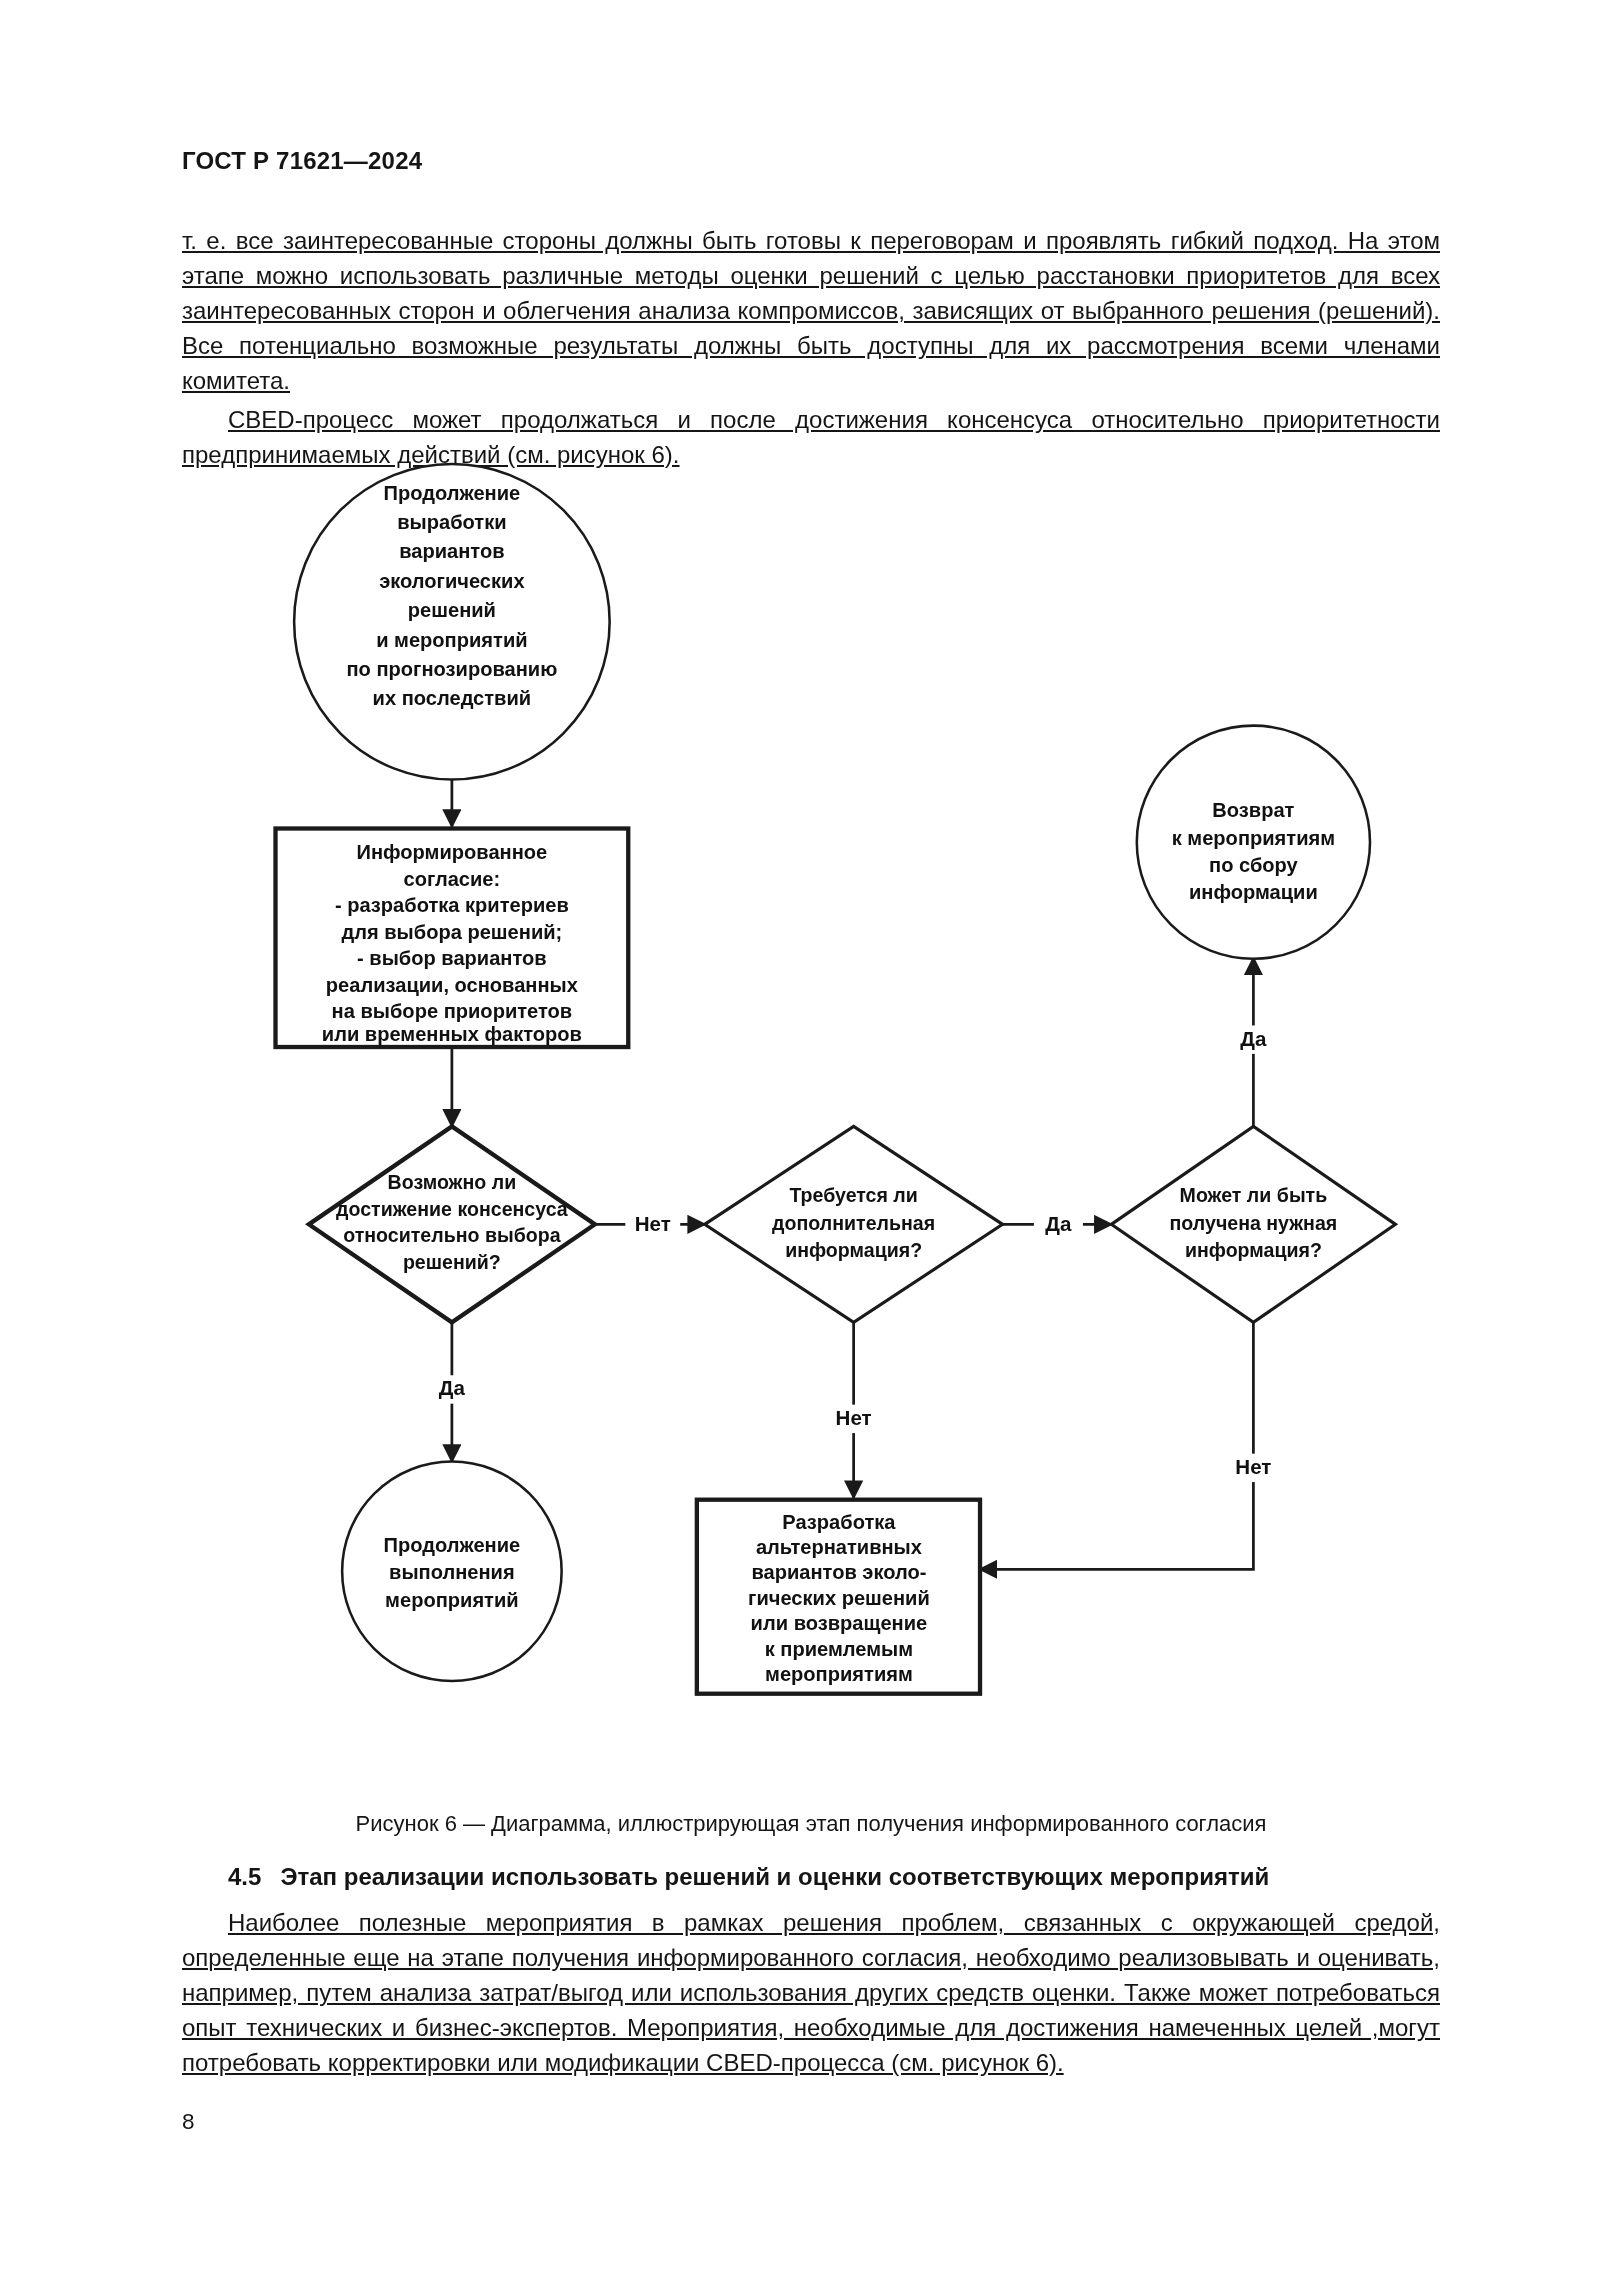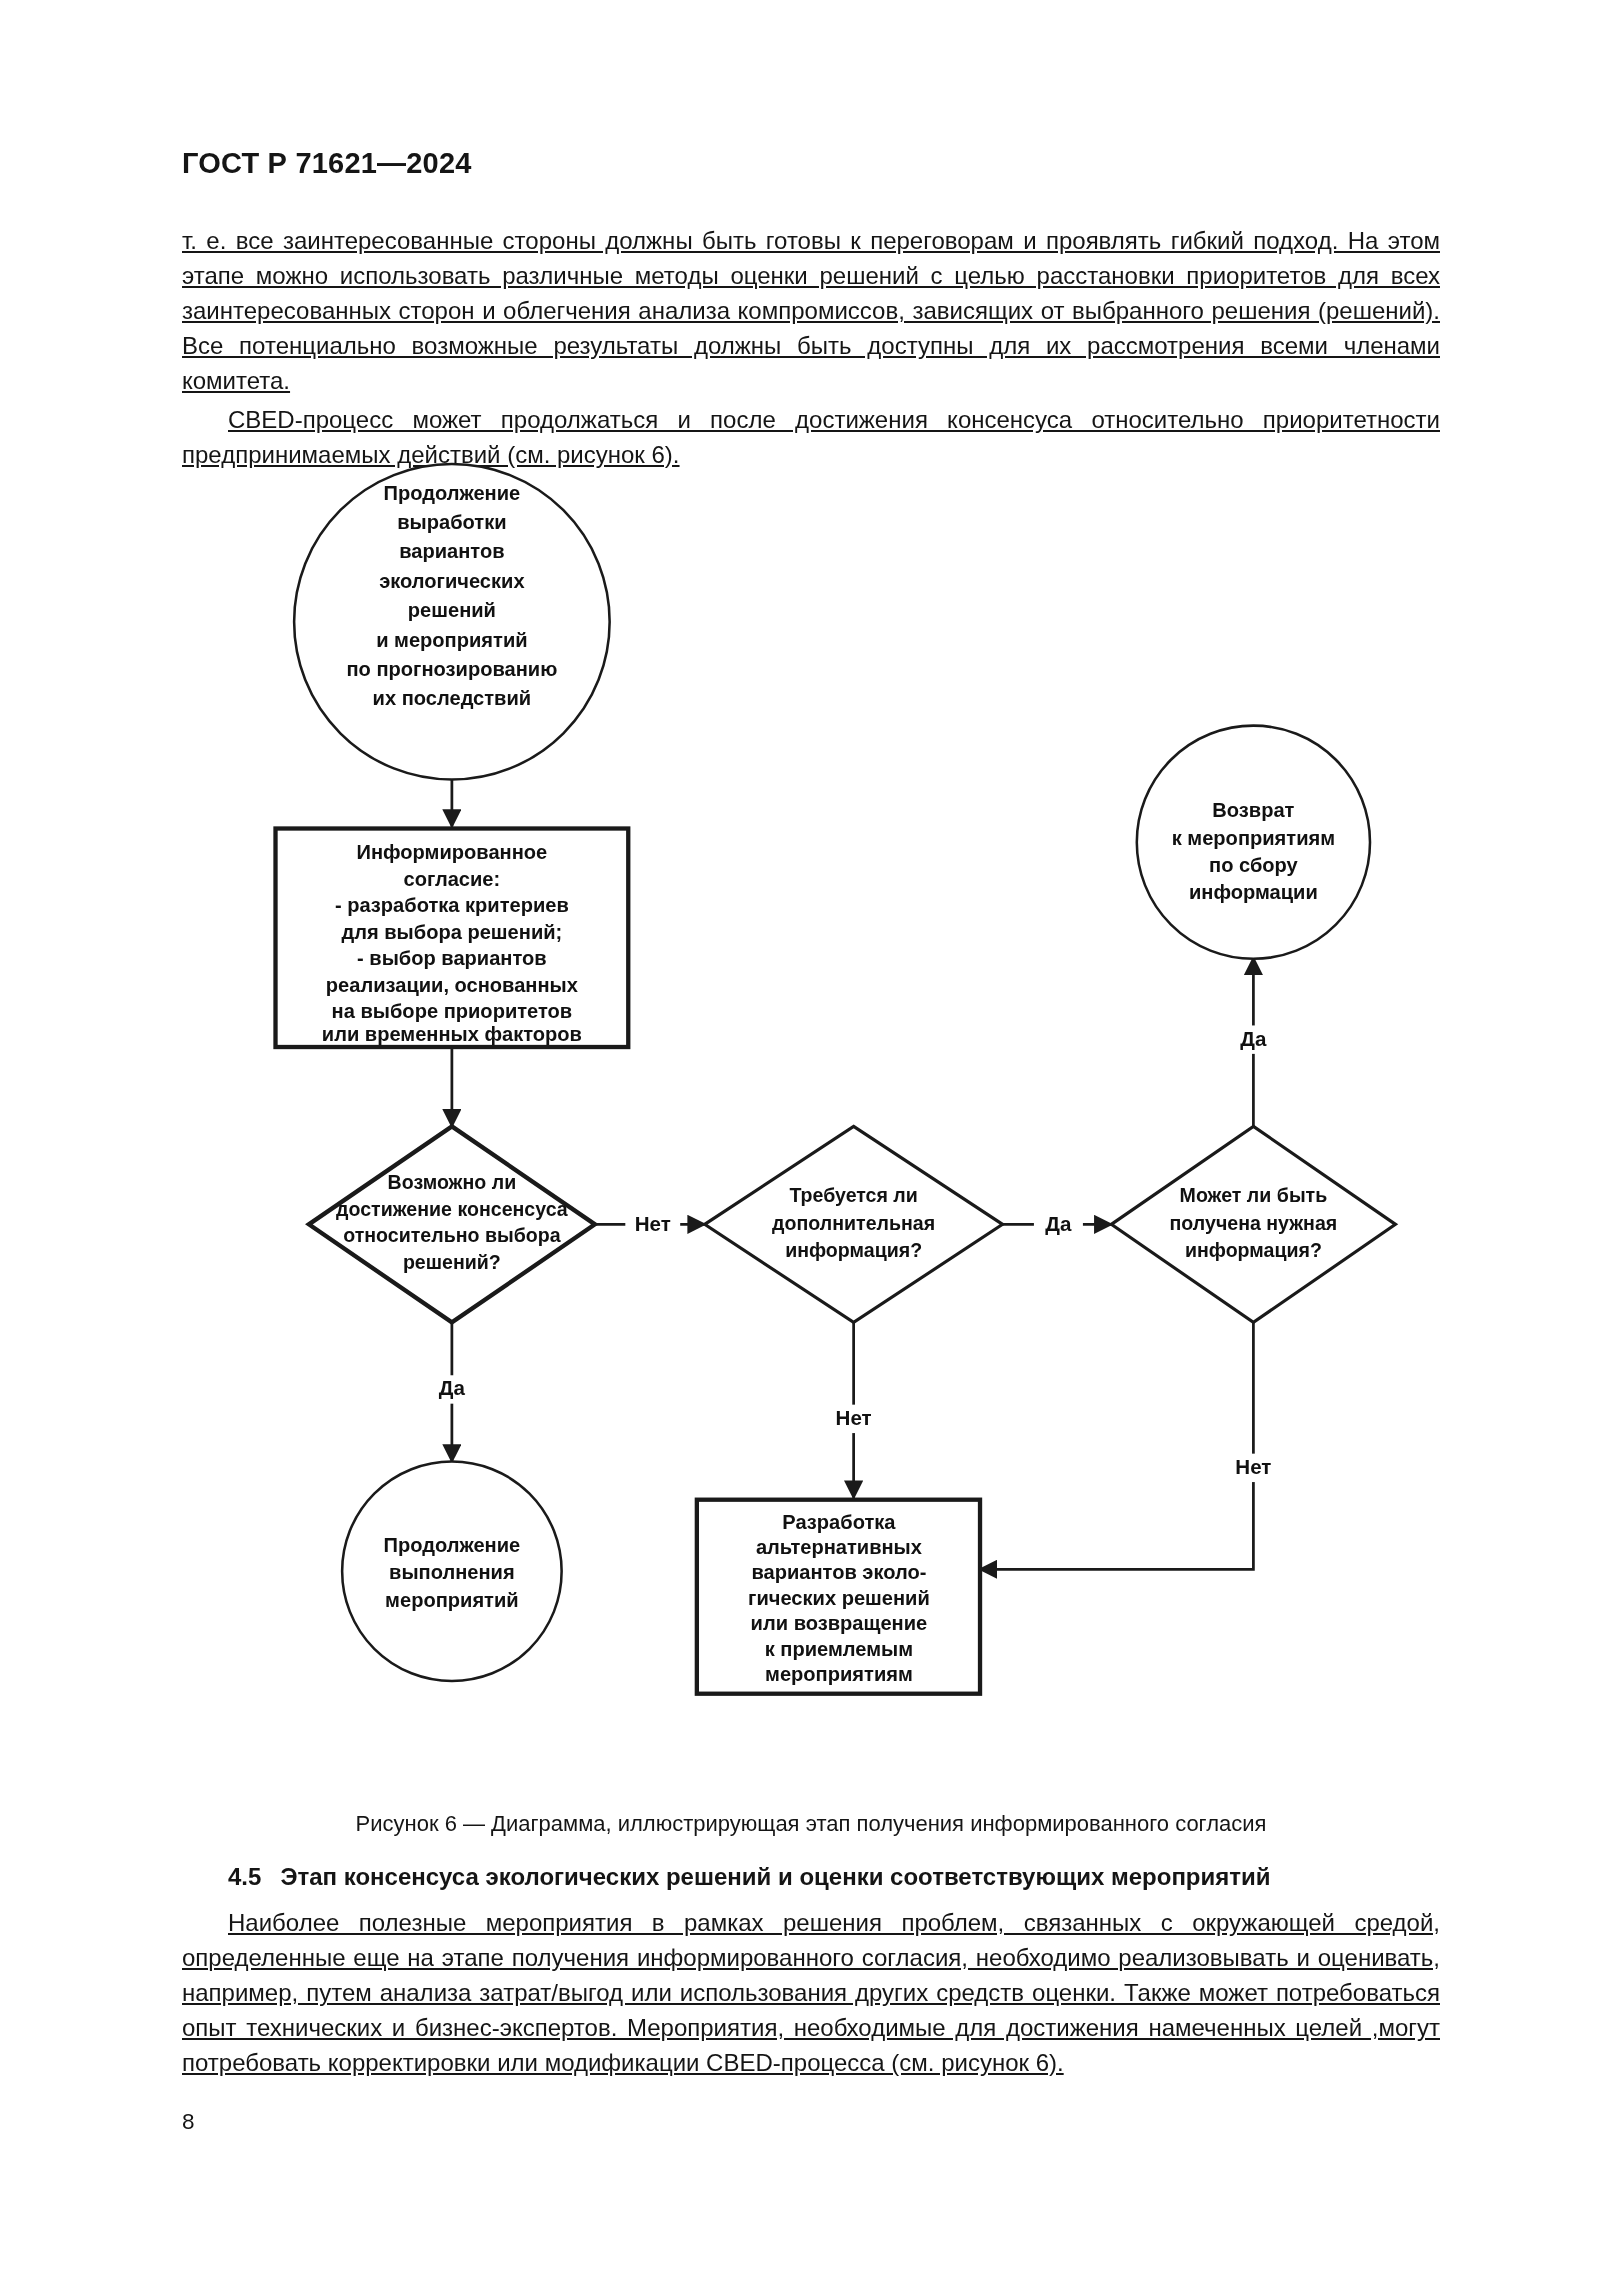--- a/index.html
+++ b/index.html
@@ -17,21 +17,21 @@
     height: 2293px;
     background: #ffffff;
     overflow: hidden;
   }
 
   
   .doc-header {
     position: absolute;
     left: 182px;
     top: 147px;
-    font-size: 29px;
+    font-size: 24px;
     font-weight: bold;
     letter-spacing: 0.2px;
   }
 
   
   .body-block {
     position: absolute;
     left: 182px;
     width: 1258px;
     font-size: 24px;
@@ -264,21 +264,21 @@
 
         <rect class="shape-fill" x="1065" y="1010" width="56" height="29"></rect>
         <text class="edge-label" x="1093" y="1025">Нет</text>
       </g>
     </svg>
   </div>
 
   <div class="fig-caption">Рисунок 6 — Диаграмма, иллюстрирующая этап получения информированного согласия</div>
 
   <div class="section-heading">
-    <span class="num">4.5</span><span>Этап консенсуса экологических решений и оценки соответствующих мероприятий</span>
+    <span class="num">4.5</span><span>Этап реализации использовать решений и оценки соответствующих мероприятий</span>
   </div>
 
   <div class="body-block" id="para-3">
     <p class="indent">Наиболее полезные мероприятия в рамках решения проблем, связанных с окружающей средой, определенные еще на этапе получения информированного согласия, необходимо реализовывать и оценивать, например, путем анализа затрат/выгод или использования других средств оценки. Также может потребоваться опыт технических и бизнес-экспертов. Мероприятия, необходимые для достижения намеченных целей ,могут потребовать корректировки или модификации CBED-процесса (см. рисунок 6).</p>
   </div>
 
   <div class="page-number">8</div>
 
 </div>
 

